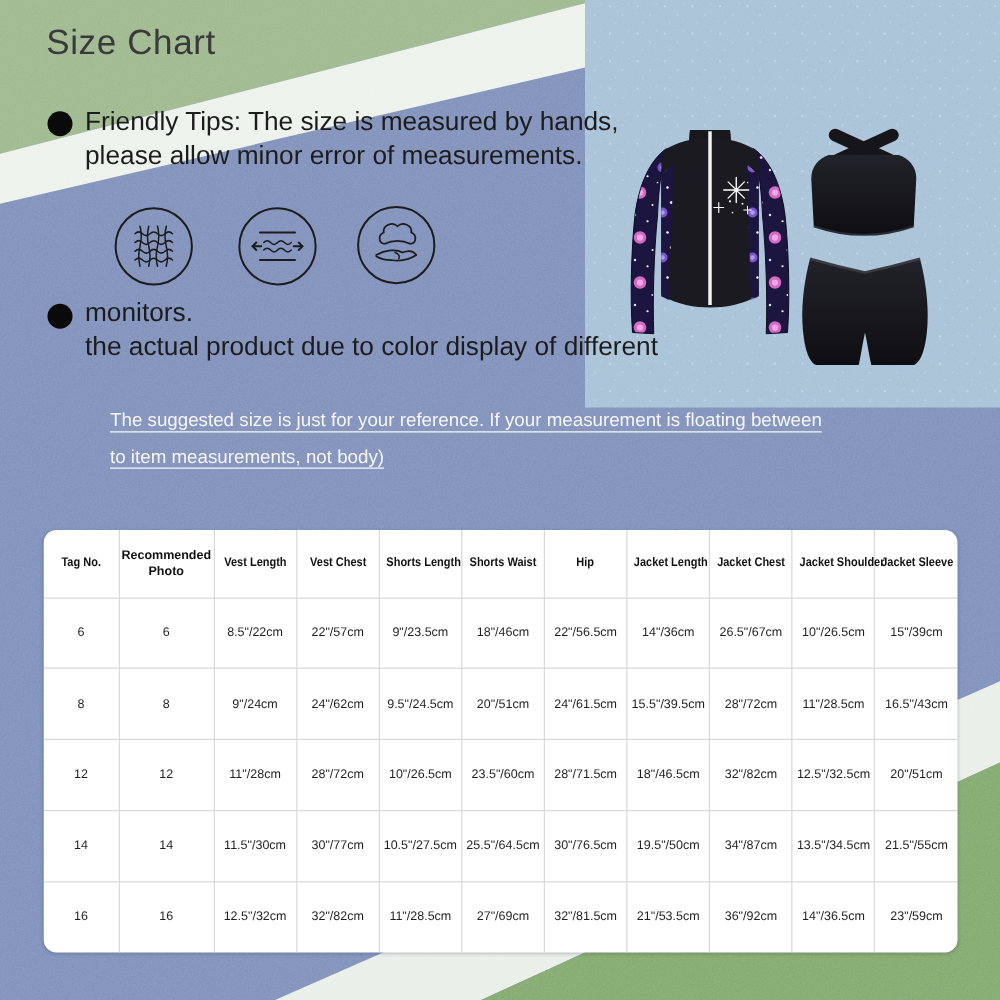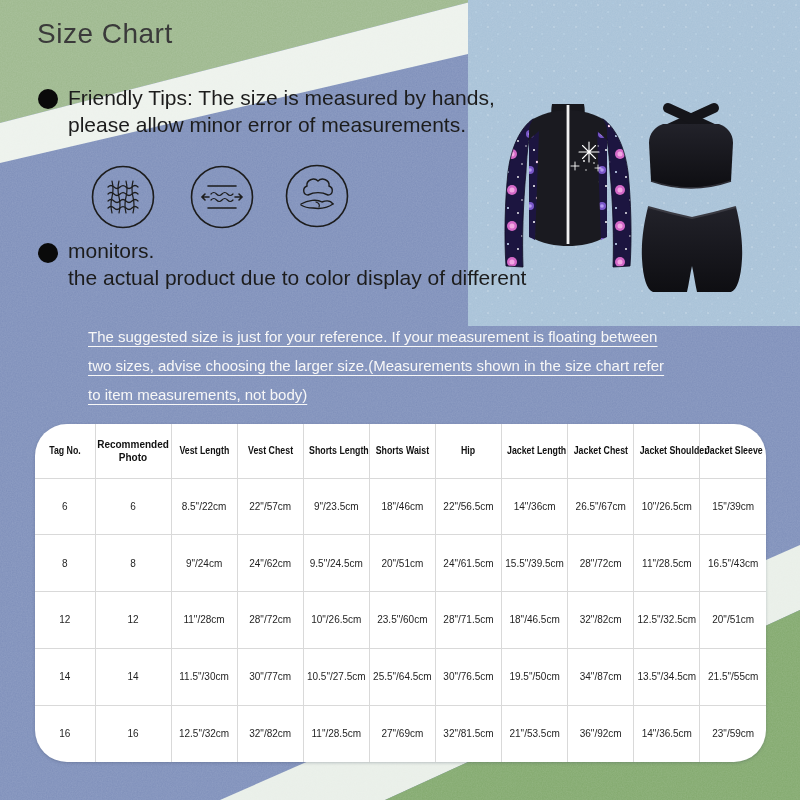--- a/index.html
+++ b/index.html
@@ -19,21 +19,21 @@
   #bullet1{left:38px;top:89px;}
   #bullet2{left:38px;top:243px;}
   .tip-text{position:absolute;z-index:3;font-size:21px;line-height:27px;color:#1c1c1c;}
   #tip1{left:68px;top:84px;}
   #tip2{left:68px;top:237px;}
   #feature-icons{position:absolute;left:88px;top:162px;z-index:3;}
   .notice{position:absolute;left:40px;top:322px;z-index:3;color:#f7f7f7;font-size:15px;line-height:29px;margin-left:48px;}
   .notice div{text-decoration:underline;text-underline-offset:4px;text-decoration-thickness:1px;}
   .table-wrap{
     position:absolute;left:35px;top:424px;width:731px;height:338px;z-index:4;
-    background:#ffffff;border-radius:32px;overflow:hidden;
+    background:#ffffff;border-radius:10px;overflow:hidden;
     box-shadow:0 1px 3px rgba(40,50,80,.25);
   }
   table{width:100%;height:100%;border-collapse:collapse;table-layout:fixed;}
   th,td{border:1px solid #d9d9d9;text-align:center;vertical-align:middle;padding:1px;}
   th{font-size:10px;font-weight:bold;color:#111;}
   td{font-size:10px;color:#1f1f1f;}
   thead tr{height:54px;}
   tbody tr{height:47px;}
   th .hdr{display:inline-block;white-space:nowrap;transform:scaleX(.88);transform-origin:center;}
   th.wrap .hdr{white-space:normal;word-break:break-all;transform:none;line-height:13px;}
@@ -167,21 +167,20 @@
   </svg>
 
   <div class="bullet" id="bullet2"></div>
   <div class="tip-text" id="tip2">
     <div>monitors.</div>
     <div>the actual product due to color display of different</div>
   </div>
 
   <div class="notice">
     <div>The suggested size is just for your reference. If your measurement is floating between</div>
-    <div>two sizes, advise choosing the larger size.(Measurements shown in the size chart refer</div>
     <div>to item measurements, not body)</div>
   </div>
 
   <div class="table-wrap">
     <table>
         <colgroup>
           <col style="width: 60px;">
           <col style="width: 76px;">
           <col>
           <col>

